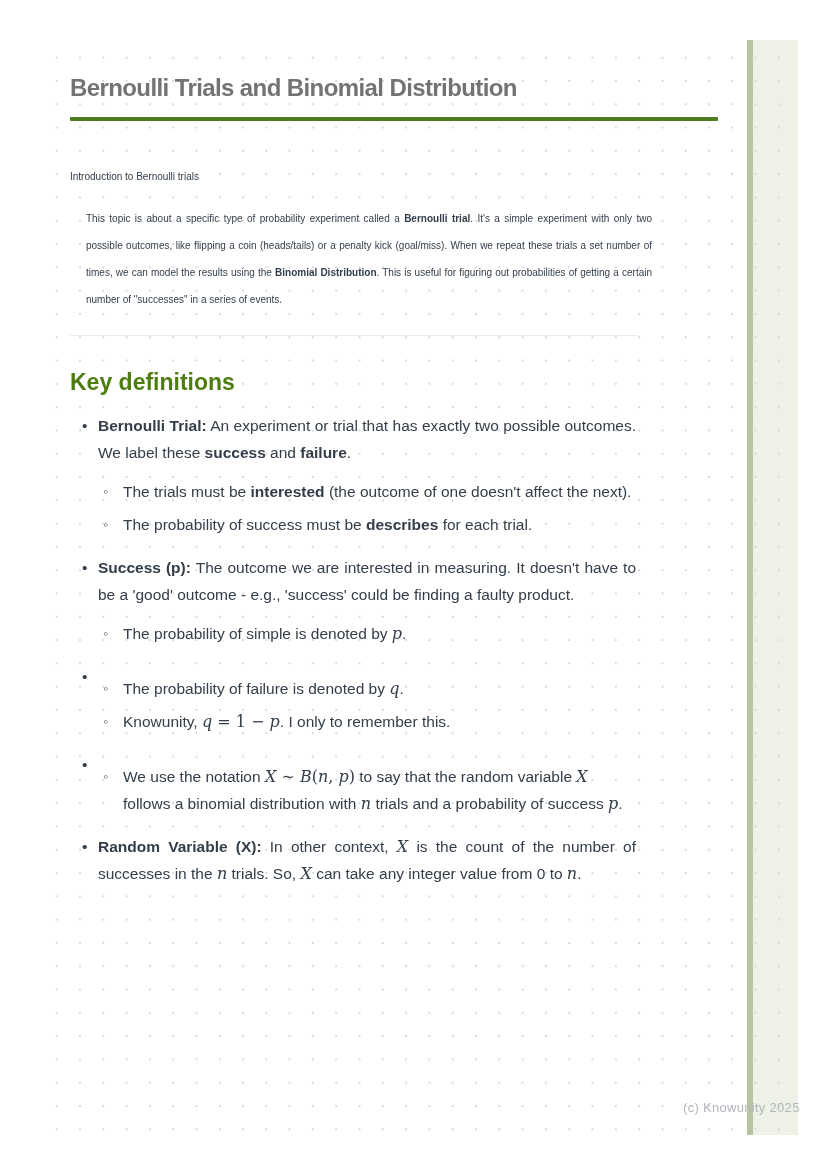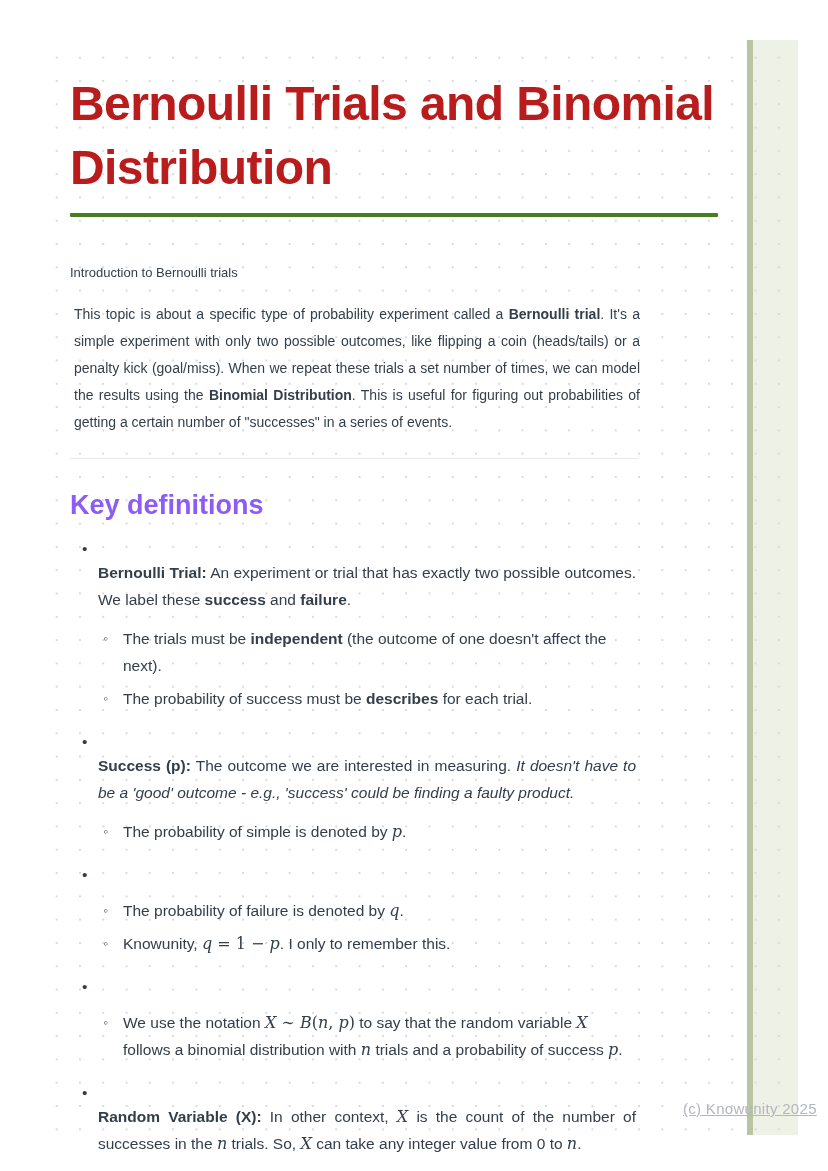--- a/index.html
+++ b/index.html
@@ -12,44 +12,44 @@
     background:#eef1e5;border-left:6px solid #b8c4a2;box-sizing:border-box;z-index:1;
   }
   .dot-layer{
     position:absolute;left:40px;top:40px;width:758px;height:1095px;z-index:2;
     background-image:radial-gradient(circle,#d7d9dd 1.1px,transparent 1.5px);
     background-size:23.3px 23.3px;background-position:5px 6px;
     pointer-events:none;
   }
   .content{position:absolute;left:70px;top:72px;width:648px;z-index:3;}
   .title{
-    margin:0;font-size:48px;line-height:1.33;font-weight:700;
-    color:#b91c1c;letter-spacing:-0.6px;
+    margin:0;font-size:24px;line-height:1.33;font-weight:700;
+    color:#737373;letter-spacing:-0.6px;
   }
   .rule{margin-top:13px;height:4px;width:648px;background:#4a7d1f;border-radius:1px;}
-  .intro-label{margin:42px 0 0 0;width:566px;font-size:13px;line-height:27px;}
-  .intro-par{margin:15px 0 0 4px;width:566px;font-size:14px;line-height:27px;text-align:justify;}
+  .intro-label{margin:42px 0 0 0;width:566px;font-size:10px;line-height:27px;}
+  .intro-par{margin:15px 0 0 16px;width:566px;font-size:10px;line-height:27px;text-align:justify;}
   .divider{margin-top:22px;width:568px;height:1px;background:#e8eaed;}
-  .heading{margin:32px 0 0 0;font-size:27px;line-height:28px;font-weight:700;color:#8b5cf6;}
+  .heading{margin:32px 0 0 0;font-size:23px;line-height:28px;font-weight:700;color:#4d7c0f;}
   .list{margin-top:5px;width:566px;font-size:15.5px;line-height:27px;}
   .item{display:flex;margin-top:16px;}
   .item > .mk{flex:none;width:28px;padding-left:12px;box-sizing:border-box;}
-  .item > .body{flex:1;min-width:0;margin-top:24px;}
+  .item > .body{flex:1;min-width:0;}
   .itext{text-align:justify;}
   .subitem{display:flex;margin-top:12px;}
   .subitem + .subitem{margin-top:6px;}
   .subitem > .smk{flex:none;width:25px;padding-left:5px;box-sizing:border-box;font-size:13.5px;}
   .subitem > .stx{flex:1;min-width:0;text-align:left;}
   .b{font-weight:700;}
-  .i{font-style:italic;}
+  .i{}
   .m{font-family:"DejaVu Serif",serif;font-style:italic;font-size:16px;}
   .mr{font-family:"DejaVu Serif",serif;font-size:16px;}
   .watermark{
     position:absolute;left:683px;top:1100px;z-index:4;
-    font-size:15px;color:#b3b7bc;letter-spacing:0.3px;text-decoration:underline;
+    font-size:13px;color:#b3b7bc;letter-spacing:0.3px;
   }
 </style>
 </head>
 <body>
 
 <div class="page">
   <div class="band"></div>
   <div class="dot-layer"></div>
 
   <div class="content">
@@ -59,21 +59,21 @@
     <p class="intro-par"><span>This topic is about a specific type of probability experiment called a </span><span class="b">Bernoulli trial</span><span>. It's a simple experiment with only two possible outcomes, like flipping a coin (heads/tails) or a penalty kick (goal/miss). When we repeat these trials a set number of times, we can model the results using the </span><span class="b">Binomial Distribution</span><span>. This is useful for figuring out probabilities of getting a certain number of "successes" in a series of events.</span></p>
     <div class="divider"></div>
     <h2 class="heading">Key definitions</h2>
     <div class="list" id="bullet-list">
         <div class="item">
           <div class="mk">•</div>
           <div class="body">
             <div class="itext"><span class="b">Bernoulli Trial:</span><span> An experiment or trial that has exactly two possible outcomes. We label these </span><span class="b">success</span><span> and </span><span class="b">failure</span><span>.</span></div>
             <div class="subitem">
               <div class="smk">◦</div>
-              <div class="stx"><span>The trials must be </span><span class="b">independent</span><span> (the outcome of one doesn't affect the next).</span></div>
+              <div class="stx"><span>The trials must be </span><span class="b">interested</span><span> (the outcome of one doesn't affect the next).</span></div>
             </div>
             <div class="subitem">
               <div class="smk">◦</div>
               <div class="stx"><span>The probability of success must be </span><span class="b">describes</span><span> for each trial.</span></div>
             </div>
           </div>
         </div>
         <div class="item">
           <div class="mk">•</div>
           <div class="body">

